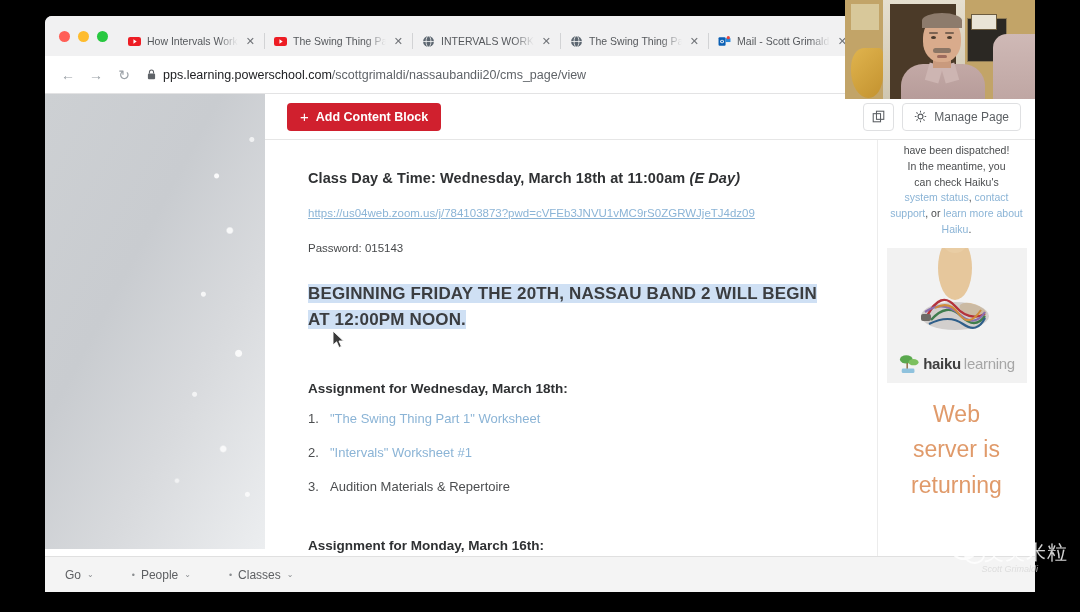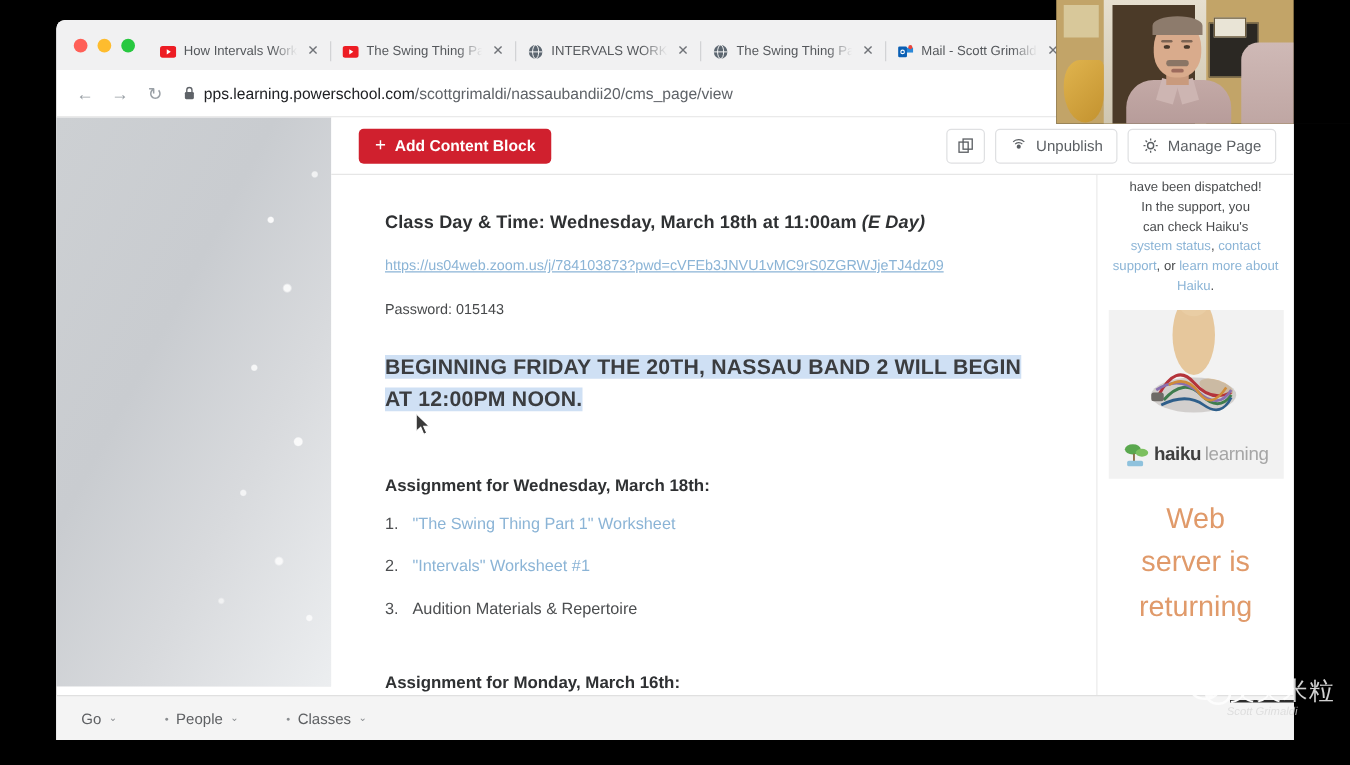--- a/index.html
+++ b/index.html
@@ -373,21 +373,20 @@
   .cam-black {
     position: absolute; right: 0; top: 0; width: 45px; height: 99px; background: #000;
   }
 
   
   .watermark {
     position: absolute;
     right: 12px; bottom: 22px;
     display: flex; align-items: flex-start; gap: 7px;
     opacity: .82;
-    text-decoration: underline;
   }
   .wm-bubble {
     width: 26px; height: 21px;
     border: 2px solid #fff;
     border-radius: 50%;
     position: relative;
   }
   .wm-bubble::after {
     content: "";
     position: absolute; right: 2px; bottom: -6px;
@@ -511,28 +510,20 @@
         <button class="btn-add">
           <span class="plus">+</span>
           <span>Add Content Block</span>
         </button>
         <div class="toolbar-right">
           <button class="btn-ghost btn-icon-only">
             <svg width="13" height="13" viewBox="0 0 16 16">
                 <rect x="1.5" y="4.5" width="9" height="10" fill="none" stroke="#5b5f63" stroke-width="1.3"></rect>
                 <rect x="5.5" y="1.5" width="9" height="10" fill="none" stroke="#5b5f63" stroke-width="1.3"></rect>
               </svg>
-          </button>
-          <button class="btn-ghost">
-            <svg width="14" height="13" viewBox="0 0 16 16">
-                <circle cx="8" cy="9" r="2" fill="#5b5f63"></circle>
-                <path d="M4.5 6.5a5 5 0 0 1 7 0" fill="none" stroke="#5b5f63" stroke-width="1.2"></path>
-                <path d="M2.5 4.3a8 8 0 0 1 11 0" fill="none" stroke="#5b5f63" stroke-width="1.2"></path>
-              </svg>
-            <span>Unpublish</span>
           </button>
           <button class="btn-ghost">
             <svg width="13" height="13" viewBox="0 0 16 16">
                 <circle cx="8" cy="8" r="3" fill="none" stroke="#5b5f63" stroke-width="1.4"></circle>
                 <path d="M8 1v2M8 13v2M1 8h2M13 8h2M3 3l1.5 1.5M11.5 11.5L13 13M13 3l-1.5 1.5M4.5 11.5L3 13" stroke="#5b5f63" stroke-width="1.3"></path>
               </svg>
             <span>Manage Page</span>
           </button>
         </div>
       </div>
@@ -569,21 +560,21 @@
           <li>
               <span class="num">1.</span>
               <span class="txt">Watch "The Swing Thing Part 1"</span>
             </li>
         </ol>
       </div>
 
       <div class="sidebar">
         <div class="sb-text">
           <span>have been dispatched!</span><br>
-          <span>In the support, you</span><br>
+          <span>In the meantime, you</span><br>
           <span>can check Haiku's</span><br>
           <a href="#">system status</a><span>, </span><a href="#">contact support</a><span>, or </span><a href="#">learn more about Haiku</a><span>.</span>
         </div>
 
         <div class="sb-card">
           <svg class="cat" viewBox="0 0 120 120">
             <ellipse cx="58" cy="44" rx="17" ry="32" fill="#e6c79c"></ellipse>
             <ellipse cx="58" cy="18" rx="12" ry="11" fill="#e9cda4"></ellipse>
             <polygon points="47,11 49,0 56,8" fill="#dcb98c"></polygon>
             <polygon points="69,11 67,0 60,8" fill="#dcb98c"></polygon>

